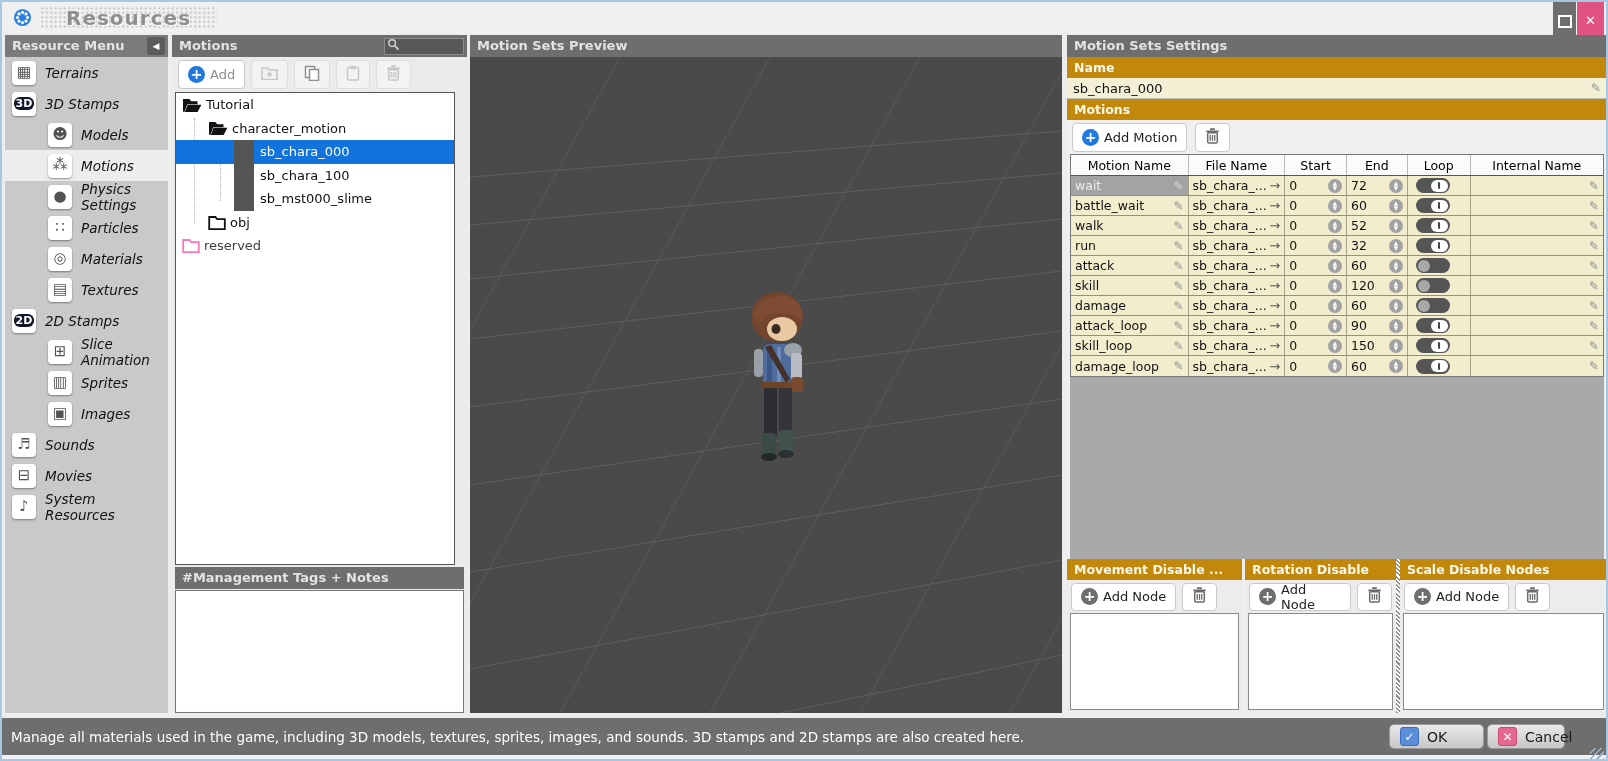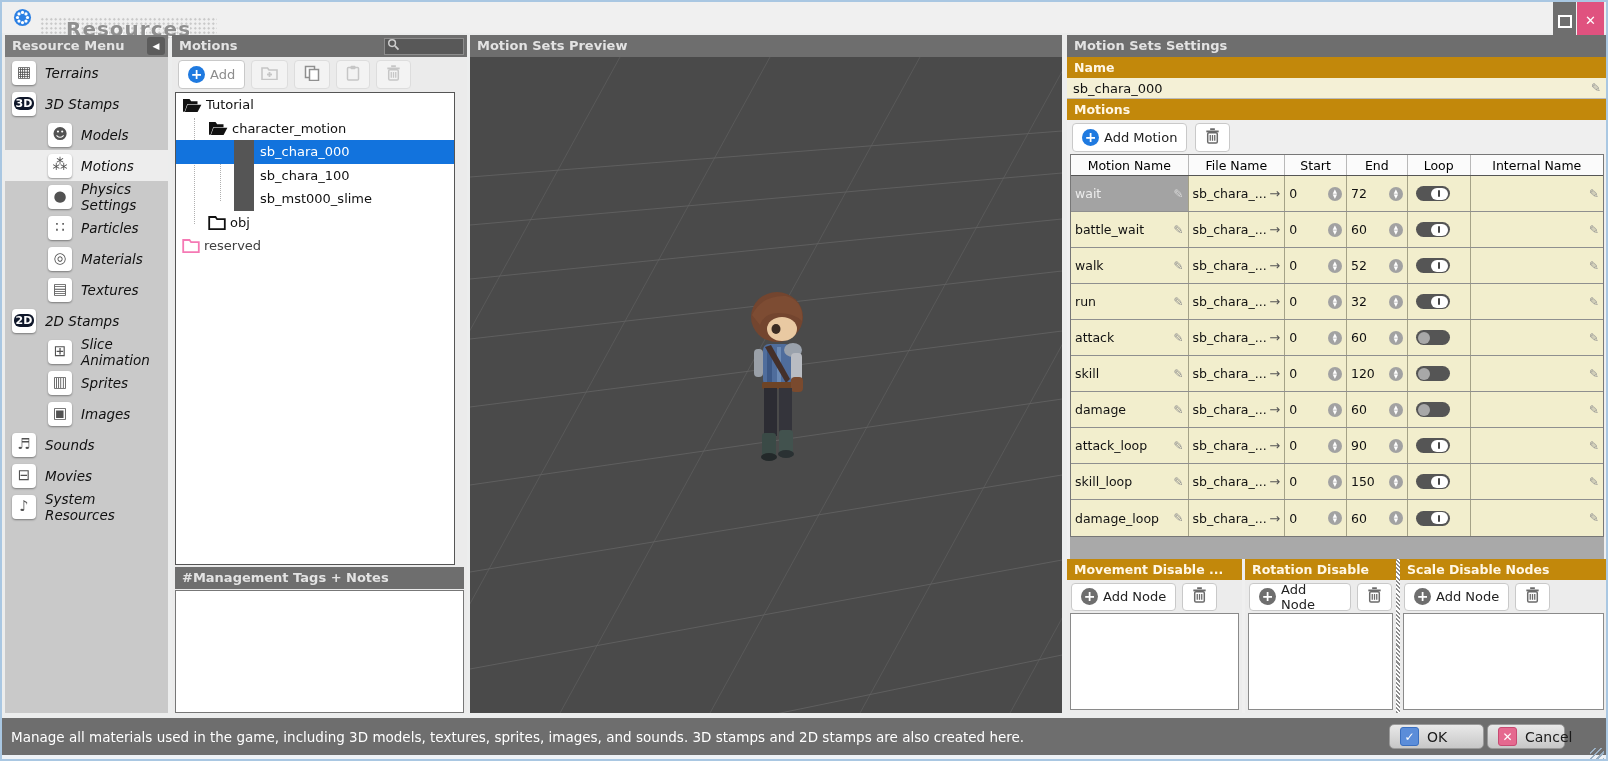--- a/index.html
+++ b/index.html
@@ -4,21 +4,21 @@
 <style>
   html,body{margin:0;padding:0;background:#dfe6ee;}
   #window{position:relative;width:1608px;height:761px;background:#eceded;
     border:2px solid #a9c7e2;box-sizing:border-box;overflow:hidden;
     font-family:"DejaVu Sans","Liberation Sans",sans-serif;color:#111;}
   
   #titlebar{position:absolute;left:0;top:0;right:0;height:31px;background:#f0f0f0;}
   #app-icon{position:absolute;left:11px;top:6px;width:19px;height:19px;}
   #logo{position:absolute;left:38px;top:4px;height:23px;display:flex;align-items:center;
     padding:0 26px;background-image:radial-gradient(circle,#c6c6c6 1px,transparent 1.3px);
-    background-size:4.5px 4.5px;margin-top:11px;}
+    background-size:4.5px 4.5px;}
   #logo span{font-size:20px;font-weight:bold;color:#8f8f8f;letter-spacing:1px;
     text-shadow:1px 1px 0 #ffffff;}
   .winbtn{position:absolute;top:0;height:33px;display:flex;align-items:flex-end;
     justify-content:center;padding-bottom:7px;box-sizing:border-box;cursor:pointer;}
   #btn-max{right:30px;width:23px;background:#6e6e6e;}
   #btn-max .sq{width:10px;height:9px;border:2px solid #fff;}
   #btn-close{right:2px;width:27px;background:#e0527f;color:#fff;font-weight:bold;font-size:13px;}
   
   .phead{height:22px;line-height:22px;background:#6e6e6e;color:#e3e3e3;font-weight:bold;
     font-size:13px;padding-left:7px;box-sizing:border-box;position:relative;}
@@ -67,21 +67,21 @@
   
   #settings-panel{position:absolute;left:1065px;top:33px;width:540px;height:678px;background:#efefef;}
   #name-value{height:21px;background:#f4f0d6;border-bottom:1px solid #bbb;display:flex;
     align-items:center;padding:0 6px;font-size:13px;box-sizing:border-box;cursor:text;}
   #name-value .pencil{margin-left:auto;}
   #settings-toolbar{height:34px;display:flex;align-items:center;gap:8px;padding:0 5px;}
   .pencil{color:#8f8f8f;font-size:12px;line-height:1;}
   
   #motion-table{position:absolute;left:3px;top:119px;width:534px;border:1px solid #777;
     box-sizing:border-box;background:#f2eecd;}
-  .trow{display:flex;height:36px;border-bottom:1px solid #8f8f8f;box-sizing:border-box;}
+  .trow{display:flex;height:20px;border-bottom:1px solid #8f8f8f;box-sizing:border-box;}
   .trow:last-child{border-bottom:none;}
   .thead-row{background:#fbfbfb;border-bottom:1px solid #555;height:21px;}
   .tcell{display:flex;align-items:center;border-right:1px solid #a5a287;box-sizing:border-box;
     padding:0 4px;font-size:12.5px;overflow:hidden;white-space:nowrap;}
   .thead-row .tcell{border-right:1px solid #b9b9b9;font-size:12.5px;color:#000;justify-content:center;}
   .tcell:last-child{border-right:none;}
   .c0{width:118px;} .c1{width:97px;} .c2{width:62px;} .c3{width:61px;} .c4{width:63px;} .c5{width:133px;}
   .tcell .pencil{margin-left:auto;}
   .cell-selected{background:#a3a3a3;color:#ececec;}
   .cell-selected .pencil{color:#d8d8d8;}

